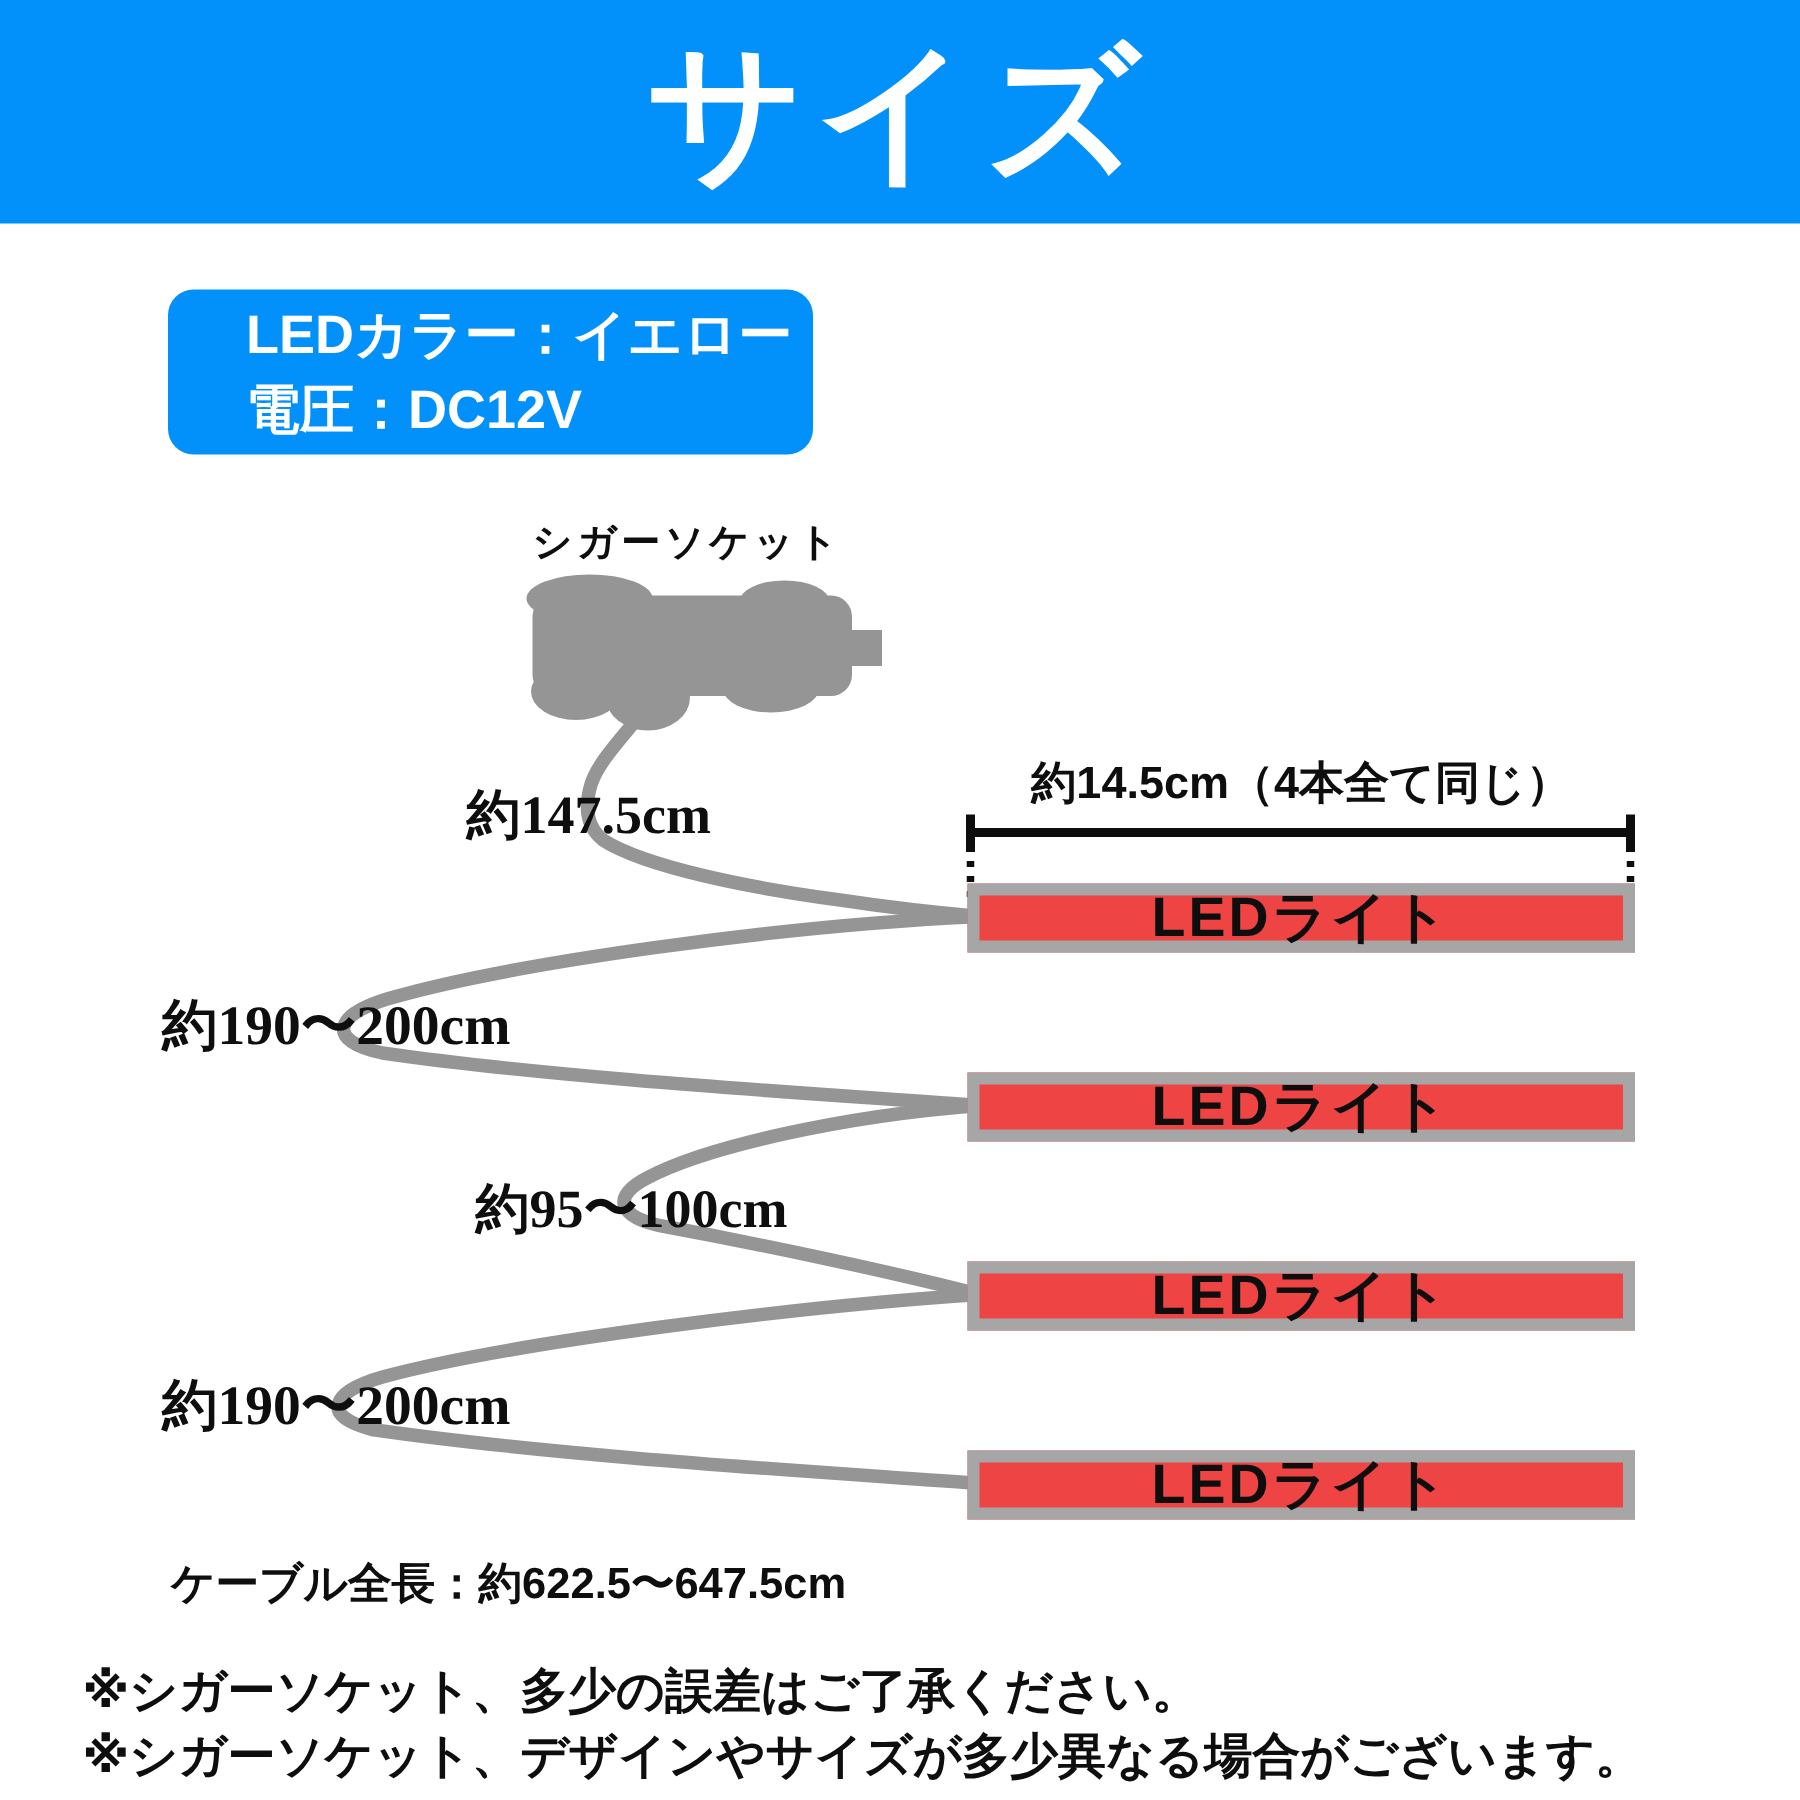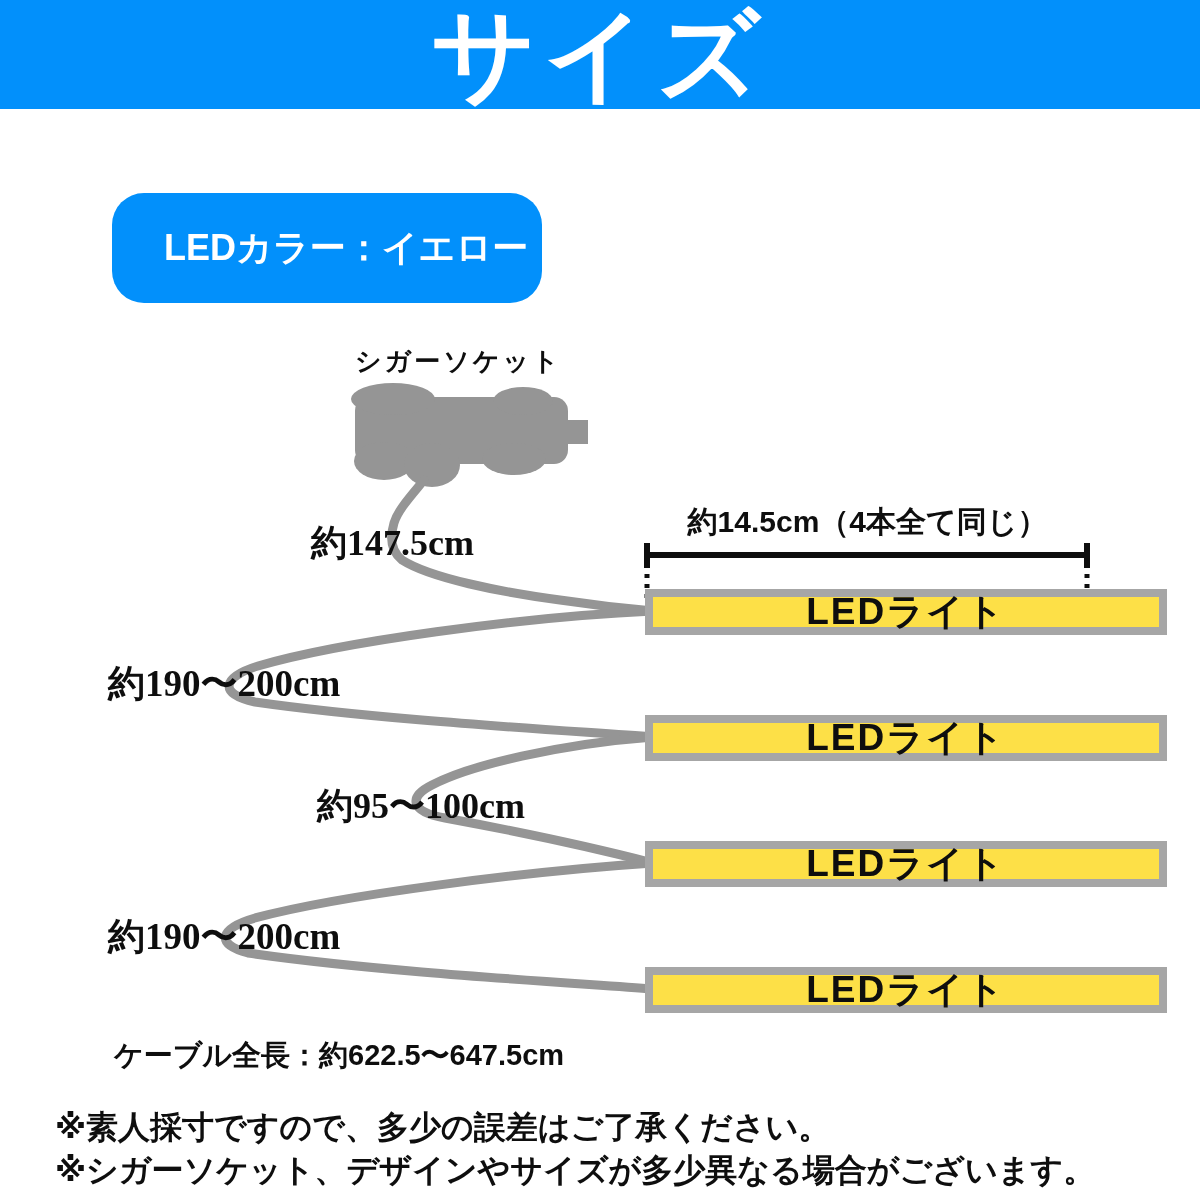--- a/index.html
+++ b/index.html
@@ -3,52 +3,52 @@
 <meta charset="utf-8">
 <style>
   html,body { margin:0; padding:0; }
   body {
     width:1200px; height:1200px; position:relative; overflow:hidden;
     background:#ffffff;
     font-family:"Liberation Sans","DejaVu Sans",sans-serif;
     font-weight:bold; color:#0e0e0e;
   }
   .banner {
-    position:absolute; left:0; top:0; width:1200px; height:109px;
+    position:absolute; left:0; top:0; width:1200px; height:149px;
     background:#0290fb; display:flex; align-items:center; justify-content:center;
     z-index:4;
   }
   .banner .title {
     font-size:102px; color:#ffffff; letter-spacing:8px; line-height:1;
   }
   .info-box {
     position:absolute; left:112px; top:193px; width:430px; height:110px;
-    background:#0290fb; border-radius:32px; color:#ffffff;
+    background:#0290fb; border-radius:17px; color:#ffffff;
     display:flex; flex-direction:column; justify-content:center;
     padding-left:52px; box-sizing:border-box; gap:10px; z-index:4;
   }
   .info-box .info-line { font-size:36px; line-height:1.1; }
   .socket-label {
     position:absolute; left:355px; top:344px; font-size:26px;
     letter-spacing:3px; z-index:3; white-space:nowrap;
   }
   .measure-label {
     position:absolute; left:645px; top:502px; width:445px; text-align:center;
     font-size:30px; z-index:3; white-space:nowrap;
   }
   .cable-label {
     position:absolute; font-size:36px; z-index:3; white-space:nowrap;font-family:Liberation Serif, serif;
   }
   .lab-147  { left:311px; top:519px; }
   .lab-190a { left:108px; top:659px; font-size:37px; }
   .lab-95   { left:317px; top:782px;text-align:center; }
   .lab-190b { left:108px; top:912px; font-size:37px; }
   .led-bar {
-    position:absolute; left:645px; width:522px; height:46px;
-    background:#fde047; border:8px solid #a6a6a6; box-sizing:border-box;
+    position:absolute; left:645px; width:445px; height:46px;
+    background:#ef4444; border:8px solid #a6a6a6; box-sizing:border-box;
     display:flex; align-items:center; justify-content:center;
     font-size:37px; letter-spacing:2px; z-index:2;
   }
   .bar-1 { top:589px; } .bar-2 { top:715px; } .bar-3 { top:841px; } .bar-4 { top:967px; }
   .total-label {
     position:absolute; left:114px; top:1036px; font-size:29px; z-index:3; white-space:nowrap;
   }
   .note { position:absolute; left:55px; font-size:32px; z-index:3; white-space:nowrap; }
   .note-1 { top:1106px; }
   .note-2 { top:1149px; }
@@ -56,20 +56,21 @@
 </style>
 </head>
 <body>
 
 <div class="banner">
   <div class="title">サイズ</div>
 </div>
 
 <div class="info-box">
   <div class="info-line">LEDカラー：イエロー</div>
+  <div class="info-line">電圧：DC12V</div>
 </div>
 
 <svg class="wires" width="1200" height="1200" viewBox="0 0 1200 1200">
 
   <g fill="#959595">
     <rect x="355" y="397" width="213" height="67" rx="14"></rect>
     <rect x="568" y="420" width="20" height="24"></rect>
     <ellipse cx="393" cy="399" rx="42" ry="16"></ellipse>
     <ellipse cx="523" cy="401" rx="30" ry="14"></ellipse>
     <ellipse cx="384" cy="461" rx="30" ry="19"></ellipse>
@@ -109,14 +110,14 @@
 </div>
 <div class="led-bar bar-3">
   <span>LEDライト</span>
 </div>
 <div class="led-bar bar-4">
   <span>LEDライト</span>
 </div>
 
 <div class="total-label">ケーブル全長：約622.5〜647.5cm</div>
 
-<div class="note note-1">※素人採寸ですので、多少の誤差はご了承ください。</div>
+<div class="note note-1">※シガーソケット、多少の誤差はご了承ください。</div>
 <div class="note note-2">※シガーソケット、デザインやサイズが多少異なる場合がございます。</div>
 
 </body></html>

